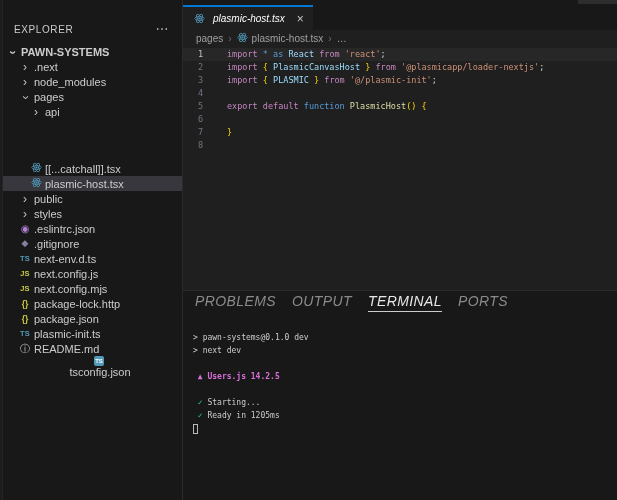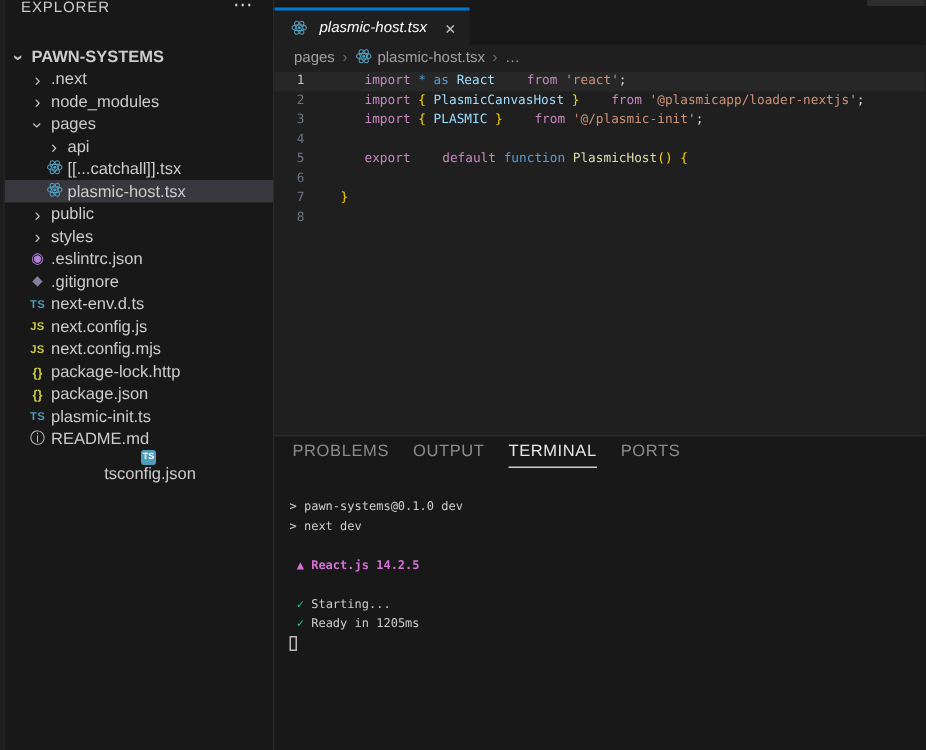--- a/index.html
+++ b/index.html
@@ -6,23 +6,23 @@
   html,body { width:617px; height:500px; overflow:hidden; background:#1f1f1f;
               font-family:"Liberation Sans", sans-serif; }
   .app { position:relative; width:617px; height:500px; display:flex; }
 
   
   .sidebar { flex:none; width:183px; height:100%; background:#181818;
              border-right:1px solid #2a2a2a; display:flex; }
   .activity-strip { flex:none; width:3px; height:100%; background:#1d1d1d;
                     border-right:1px solid #242424; }
   .sidebar-inner { flex:1; overflow:hidden; }
-  .sidebar-header { height:30px; display:flex; 
+  .sidebar-header { height:30px; display:flex; align-items:center;
                     justify-content:space-between; padding:0 13px 0 11px;
-                    color:#cccccc; font-size:10px; letter-spacing:.6px; }
+                    color:#cccccc; font-size:10px; letter-spacing:.6px;margin-top:14px; }
   .more { font-size:13px; color:#cccccc; cursor:pointer; line-height:6px; }
   .tree-root-row { height:15px; display:flex; align-items:center; padding-left:2px;
                    color:#cccccc; font-size:11px; font-weight:bold; cursor:pointer; }
   .tree-row { height:15px; display:flex; align-items:center; font-size:11px;
               color:#cccccc; cursor:pointer; white-space:nowrap; }
   .tree-row.selected { background:#37373d; }
   .icon-slot { flex:none; width:14px; display:flex; align-items:center;
                justify-content:center; margin-right:2px; }
   .chev { display:inline-block; color:#c0c0c0; font-size:12px; line-height:10px;
           transform-origin:50% 55%; }
@@ -49,31 +49,31 @@
   .bc-sep { color:#6e6e6e; }
   .bc-item { display:flex; align-items:center; gap:4px; cursor:pointer; }
 
   .code { font-family:"DejaVu Sans Mono","Liberation Mono",monospace;
           font-size:8.5px; line-height:13px; padding-top:1px; }
   .cl { height:13px; display:flex; white-space:pre; }
   .cl.active { background:rgba(231,231,231,0.045); }
   .ln { flex:none; width:20px; text-align:right; color:#6e7681; }
   .cl.active .ln { color:#c6c6c6; }
   .lcontent { padding-left:24px; }
-  .tk-k { color:#c586c0;margin-left:16px; } .tk-b { color:#569cd6; } .tk-v { color:#9cdcfe; }
+  .tk-k { color:#c586c0; } .tk-b { color:#569cd6; } .tk-v { color:#9cdcfe; }
   .tk-f { color:#dcdcaa; } .tk-s { color:#ce9178; } .tk-br { color:#ffd700; }
   .tk-t { color:#4ec9b0; } .tk-d { color:#d4d4d4; } .tk-p { color:#808080; }
 
   
   .panel { position:absolute; left:0; right:0; top:290px; bottom:0;
            background:#181818; border-top:1px solid #2a2a2a; }
   .panel-tabs { height:21px; display:flex; align-items:stretch; gap:16px;
                 padding-left:12px; }
-  .ptab { font-size:11px; letter-spacing:.4px; color:#8b8b8b; display:flex;
-          align-items:center; border-bottom:1px solid transparent; cursor:pointer; }
+  .ptab { font-size:14px; letter-spacing:.4px; color:#8b8b8b; display:flex;
+          align-items:center; border-bottom:1px solid transparent; cursor:pointer;font-style:italic; }
   .ptab.active { color:#e7e7e7; border-bottom-color:#cccccc; }
   .terminal { padding:6px 0 0 10px;
               font-family:"DejaVu Sans Mono","Liberation Mono",monospace;
               font-size:8px; line-height:13px; }
   .tl { height:13px; white-space:pre; }
   .t-pl { color:#cccccc; } .t-y { color:#e5e510; }
   .t-m { color:#d670d6; font-weight:bold; } .t-g { color:#23d18b; }
   .cursor-block { display:inline-block; width:5px; height:10px;
                   border:1px solid #b8b8b8; vertical-align:middle; }
 
@@ -116,21 +116,21 @@
               <span class="chev down">›</span>
             </span>
             <span>pages</span>
           </div>
           <div class="tree-row" style="padding-left: 26px;">
             <span class="icon-slot">
               <span class="chev">›</span>
             </span>
             <span>api</span>
           </div>
-          <div class="tree-row" style="padding-left: 26px;">
+          <div class="tree-row" style="padding-left: 26px; margin-top: 42px;">
             <span class="icon-slot">
               <span><svg width="11" height="11" viewBox="0 0 24 24">
                   <g fill="none" stroke="#519aba" stroke-width="1.6">
                     <ellipse cx="12" cy="12" rx="10.5" ry="4.2"></ellipse>
                     <ellipse cx="12" cy="12" rx="10.5" ry="4.2" transform="rotate(60 12 12)"></ellipse>
                     <ellipse cx="12" cy="12" rx="10.5" ry="4.2" transform="rotate(120 12 12)"></ellipse>
                   </g>
                   <circle cx="12" cy="12" r="2.3" fill="#519aba"></circle>
                 </svg></span>
             </span>
@@ -279,21 +279,21 @@
           <span class="ptab">PROBLEMS</span>
           <span class="ptab">OUTPUT</span>
           <span class="ptab active">TERMINAL</span>
           <span class="ptab">PORTS</span>
         </div>
       <div class="terminal" id="terminal">
           <div class="tl"></div>
           <div class="tl"><span class="t-pl">&gt; pawn-systems@0.1.0 dev</span></div>
           <div class="tl"><span class="t-pl">&gt; next dev</span></div>
           <div class="tl"></div>
-          <div class="tl"><span class="t-m"> ▲ React.js 14.2.5</span></div>
+          <div class="tl"><span class="t-m"> ▲ Users.js 14.2.5</span></div>
           <div class="tl"></div>
           <div class="tl"><span class="t-g"> ✓</span><span class="t-pl"> Starting...</span></div>
           <div class="tl"><span class="t-g"> ✓</span><span class="t-pl"> Ready in 1205ms</span></div>
           <div class="tl"><span class="cursor-block"></span></div>
         </div>
     </div>
 
     <div class="topright-strip"></div>
   </main>
 

